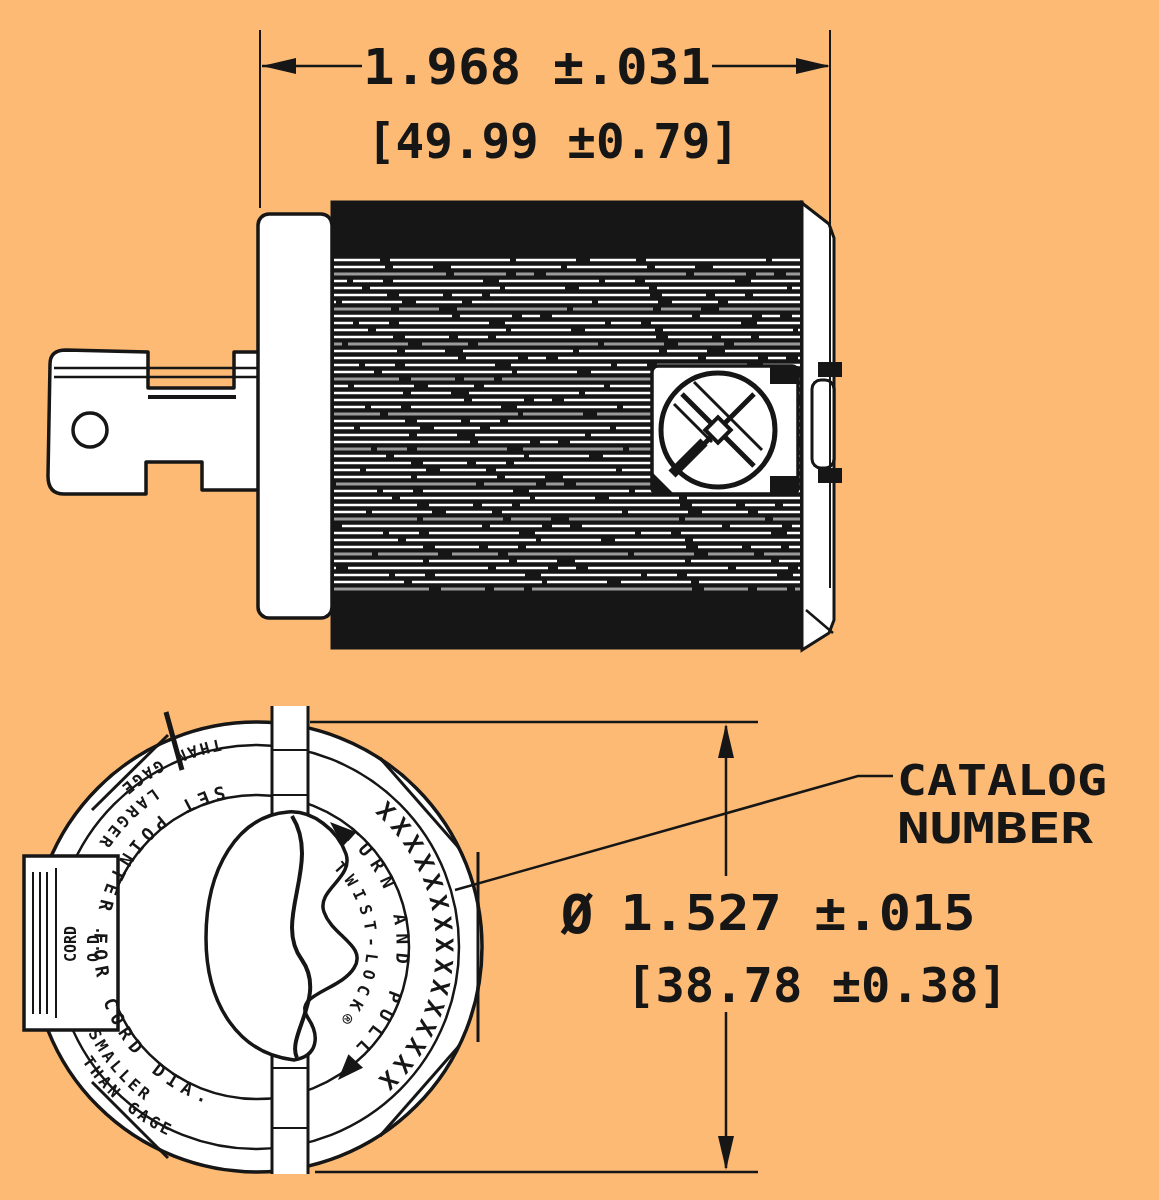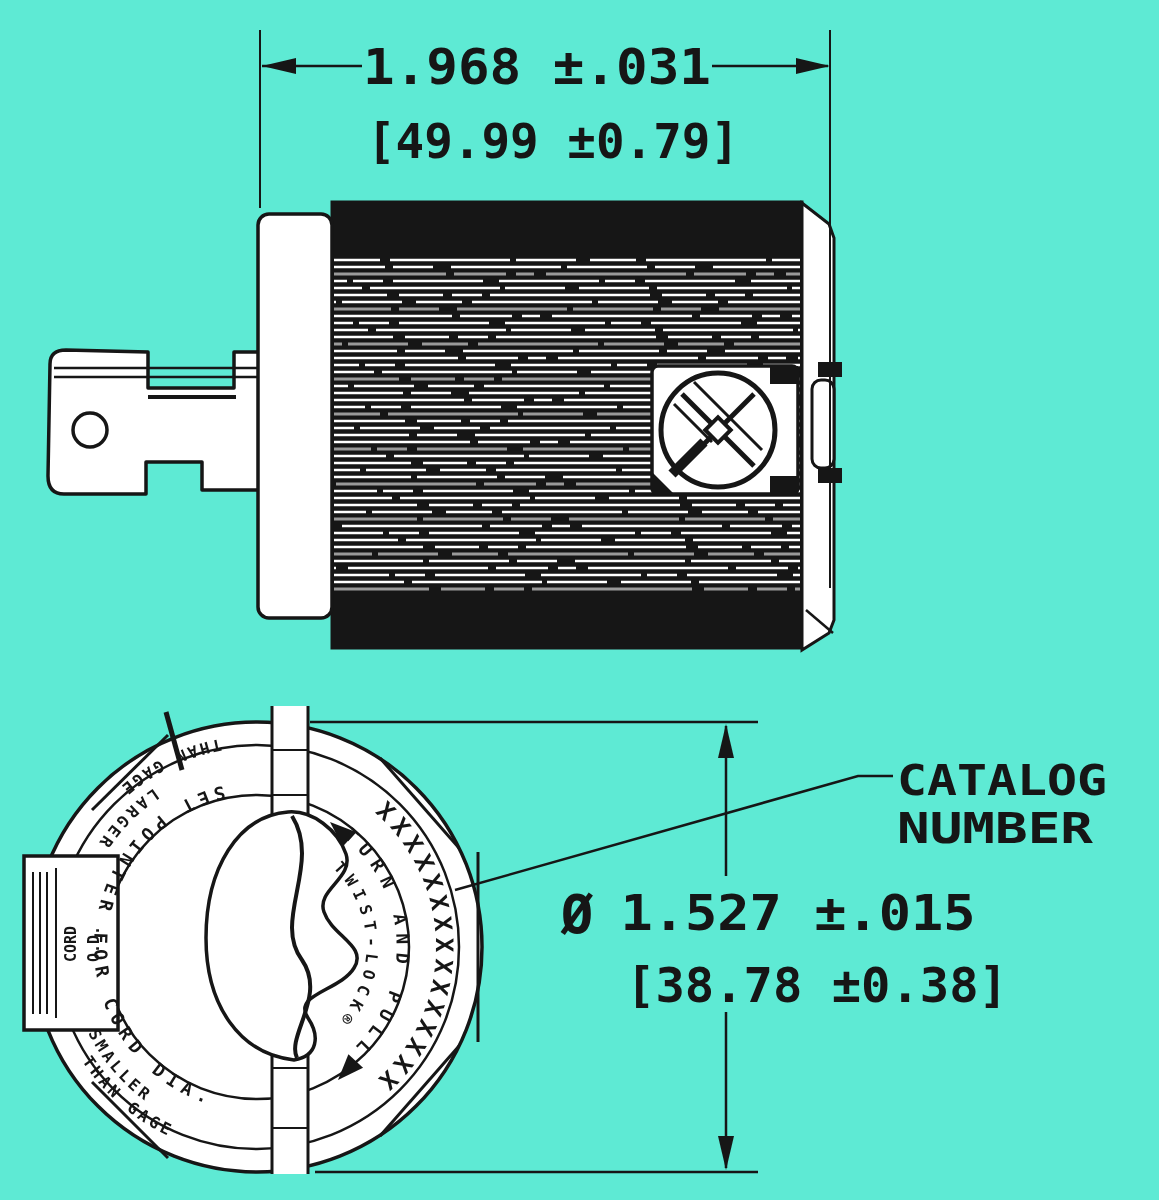--- a/index.html
+++ b/index.html
@@ -1,16 +1,16 @@
 <!DOCTYPE html>
 <html><head>
 <meta charset="utf-8">
 <style>
   html,body{margin:0;padding:0;background:#ffffff;}
-  .page{position:relative;width:1159px;height:1200px;background:#5eead4;overflow:hidden;}
+  .page{position:relative;width:1159px;height:1200px;background:#fdba74;overflow:hidden;}
   svg{display:block;}
   text{font-family:"DejaVu Sans Mono","Liberation Mono",monospace;fill:#161616;}
   .dim{font-weight:bold;}
   .ring{font-weight:bold;}
 </style>
 </head>
 <body>
 
 <div class="page">
 <svg width="1159" height="1200" viewBox="0 0 1159 1200" xmlns="http://www.w3.org/2000/svg" xmlns:xlink="http://www.w3.org/1999/xlink">

